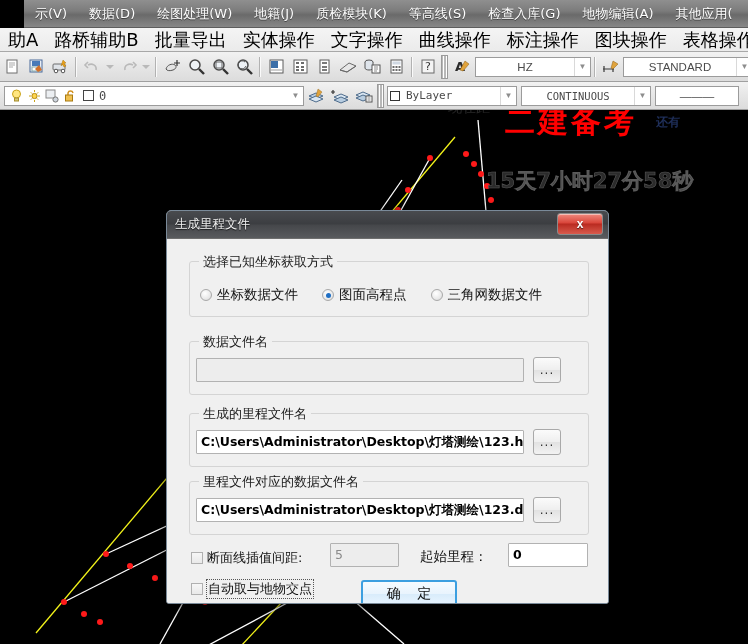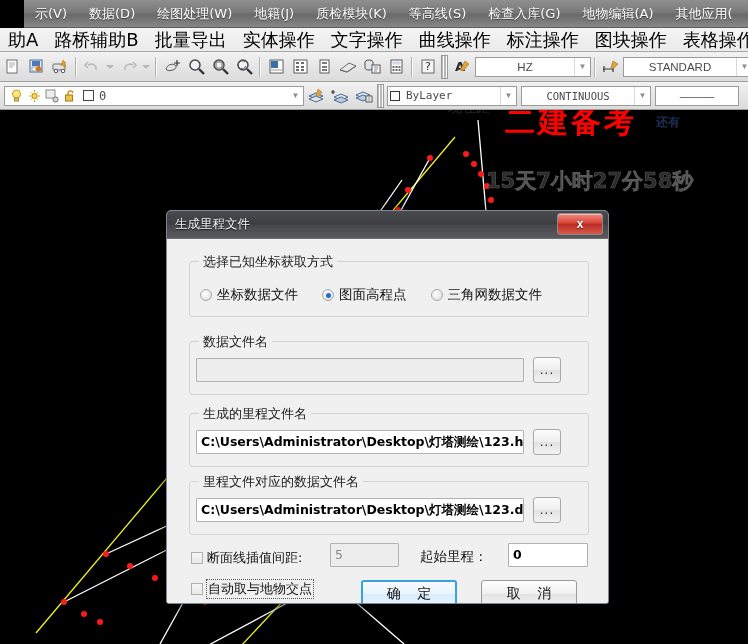--- a/index.html
+++ b/index.html
@@ -732,16 +732,15 @@
 
     <div class="static-label" style="left:253px; top:309px;">起始里程：</div>
     <div class="tb-input" style="left:341px; top:304px; width:80px;">0</div>
 
     <div class="cb-row" style="left:24px; top:341px;">
       <span class="cb-box"></span>
       <span class="cb-label focus">自动取与地物交点</span>
     </div>
 
     <div class="dlg-btn primary" style="left:194px; top:341px;">确 定</div>
-    <div class="dlg-btn normal" style="left:314px; top:341px;">取 消</div>
 
   </div>
 </div>
 
 </body></html>

